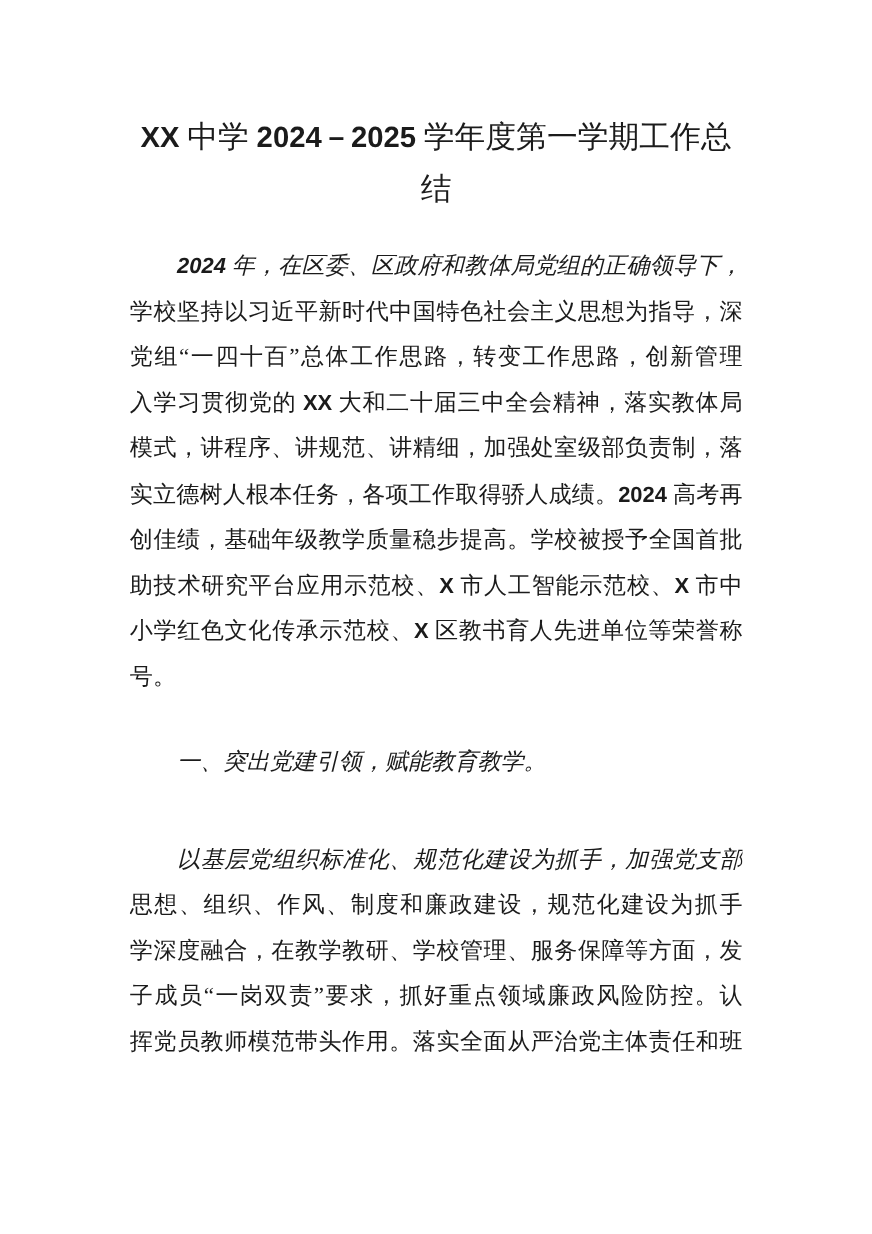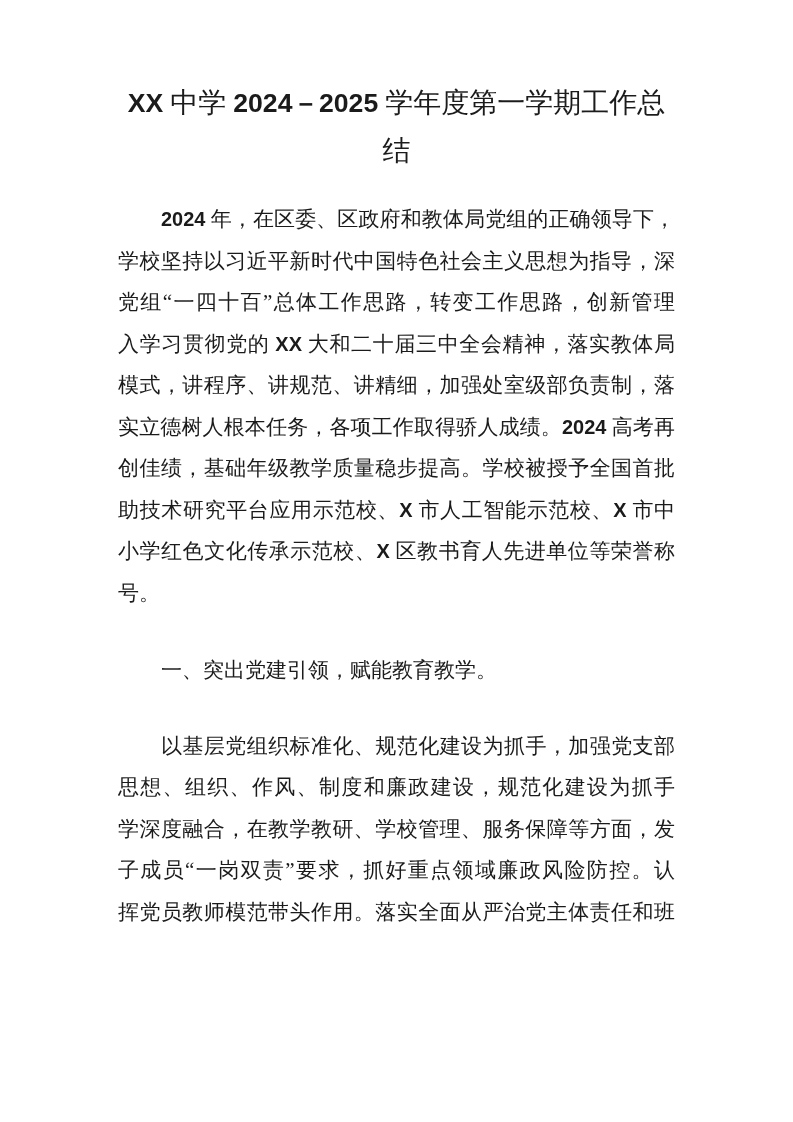--- a/index.html
+++ b/index.html
@@ -9,21 +9,21 @@
   }
   .page {
     position: relative;
     box-sizing: border-box;
     width: 793px;
     height: 1122px;
     margin: 0;
     background: var(--page-bg, #ffffff);
     color: var(--text-color, #1b1b1b);
     font-family: "Liberation Serif", "DejaVu Serif", serif;
-    padding: 79px 118px 0 118px;
+    padding: 101px 118px 0 118px;
     overflow: hidden;
   }
   
   .title {
     margin: 0;
     padding: 0;
     font-weight: normal;
   }
   .title .line {
     height: 48px;
@@ -36,37 +36,38 @@
   .doc-body .block {
     margin: 41.5px 0 0 0;
   }
   .doc-body .block:first-child {
     margin-top: 24px;
   }
   .doc-body .block.heading {
     margin-top: 36px;
   }
   .doc-body .block.heading ~ .block.paragraph {
-    margin-top: 34px;
+    margin-top: 47px;
   }
   .doc-body .line {
     height: 41.5px;
     line-height: 41.5px;
     font-size: 21px;
     white-space: nowrap;
   }
   .doc-body .line.fill {
     white-space: normal;
     text-align: justify;
     text-align-last: justify;
     overflow: hidden;
     height: 41.5px;
   }
   .doc-body .line.indent {
     text-indent: 43px;
+    font-style: italic;
   }
   
   .latin {
     font-family: "Liberation Sans", "DejaVu Sans", sans-serif;
     font-weight: 700;
     font-size: 0.95em;
   }
 </style>
 </head>
 <body>

